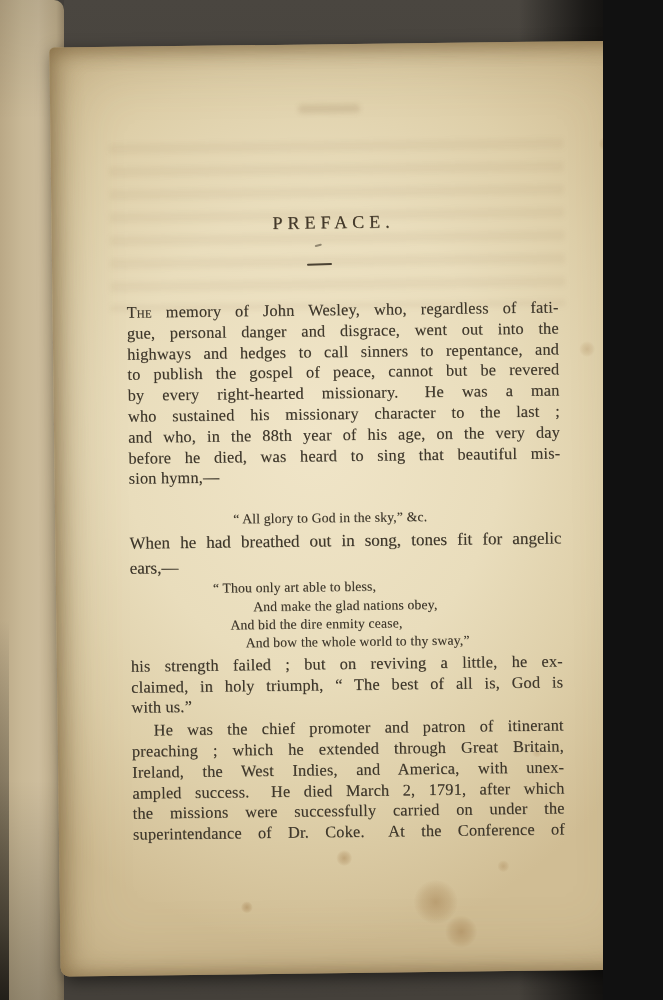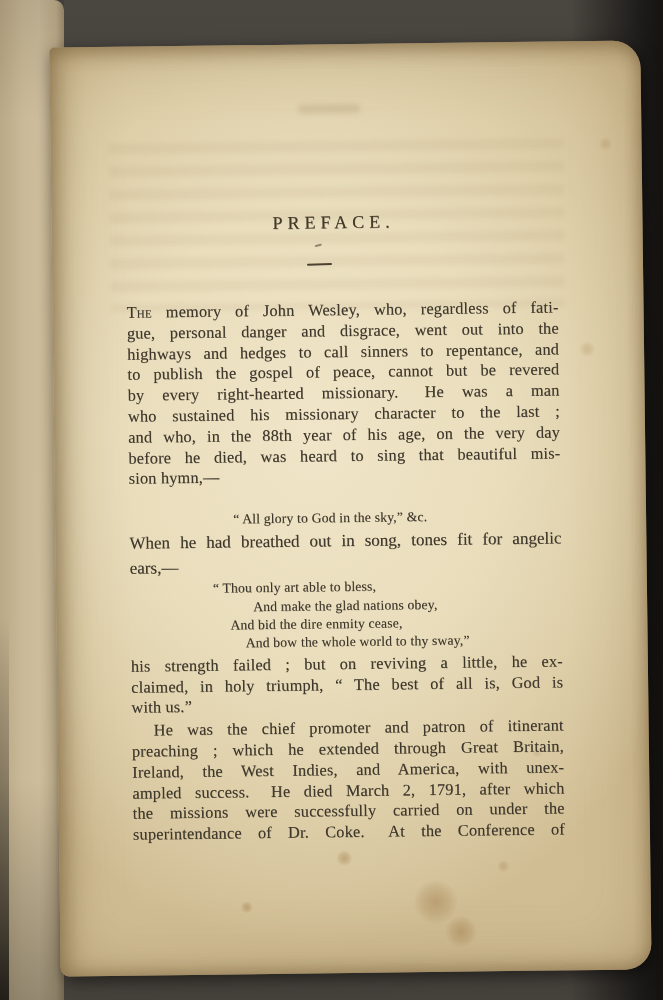--- a/index.html
+++ b/index.html
@@ -7,21 +7,21 @@
     --cream:#e9ddbc;
     --backdrop:#413d36;
   }
   html,body{margin:0;padding:0;}
   body{
     width:663px;height:1000px;overflow:hidden;
     background:#111;
     font-family:"Liberation Serif","DejaVu Serif",serif;
   }
   .scene{
-    position:relative;width:663px;height:1000px;overflow:hidden;
+    position:relative;width:603px;height:1000px;overflow:hidden;
     background:
       linear-gradient(90deg, rgba(0,0,0,0) 86%, rgba(0,0,0,.62) 97%, rgba(0,0,0,.72) 100%),
       linear-gradient(180deg, #4a4640 0%, var(--backdrop) 45%, #45413b 100%);
   }
   
   .prev-page{
     position:absolute;left:0;top:0;width:64px;height:1000px;
     background:linear-gradient(90deg,#baa886 0%,#c9b997 35%,#cdbd9d 60%,#bfae8c 88%,#9f8e70 100%);
     border-radius:0 10px 0 0;
   }

